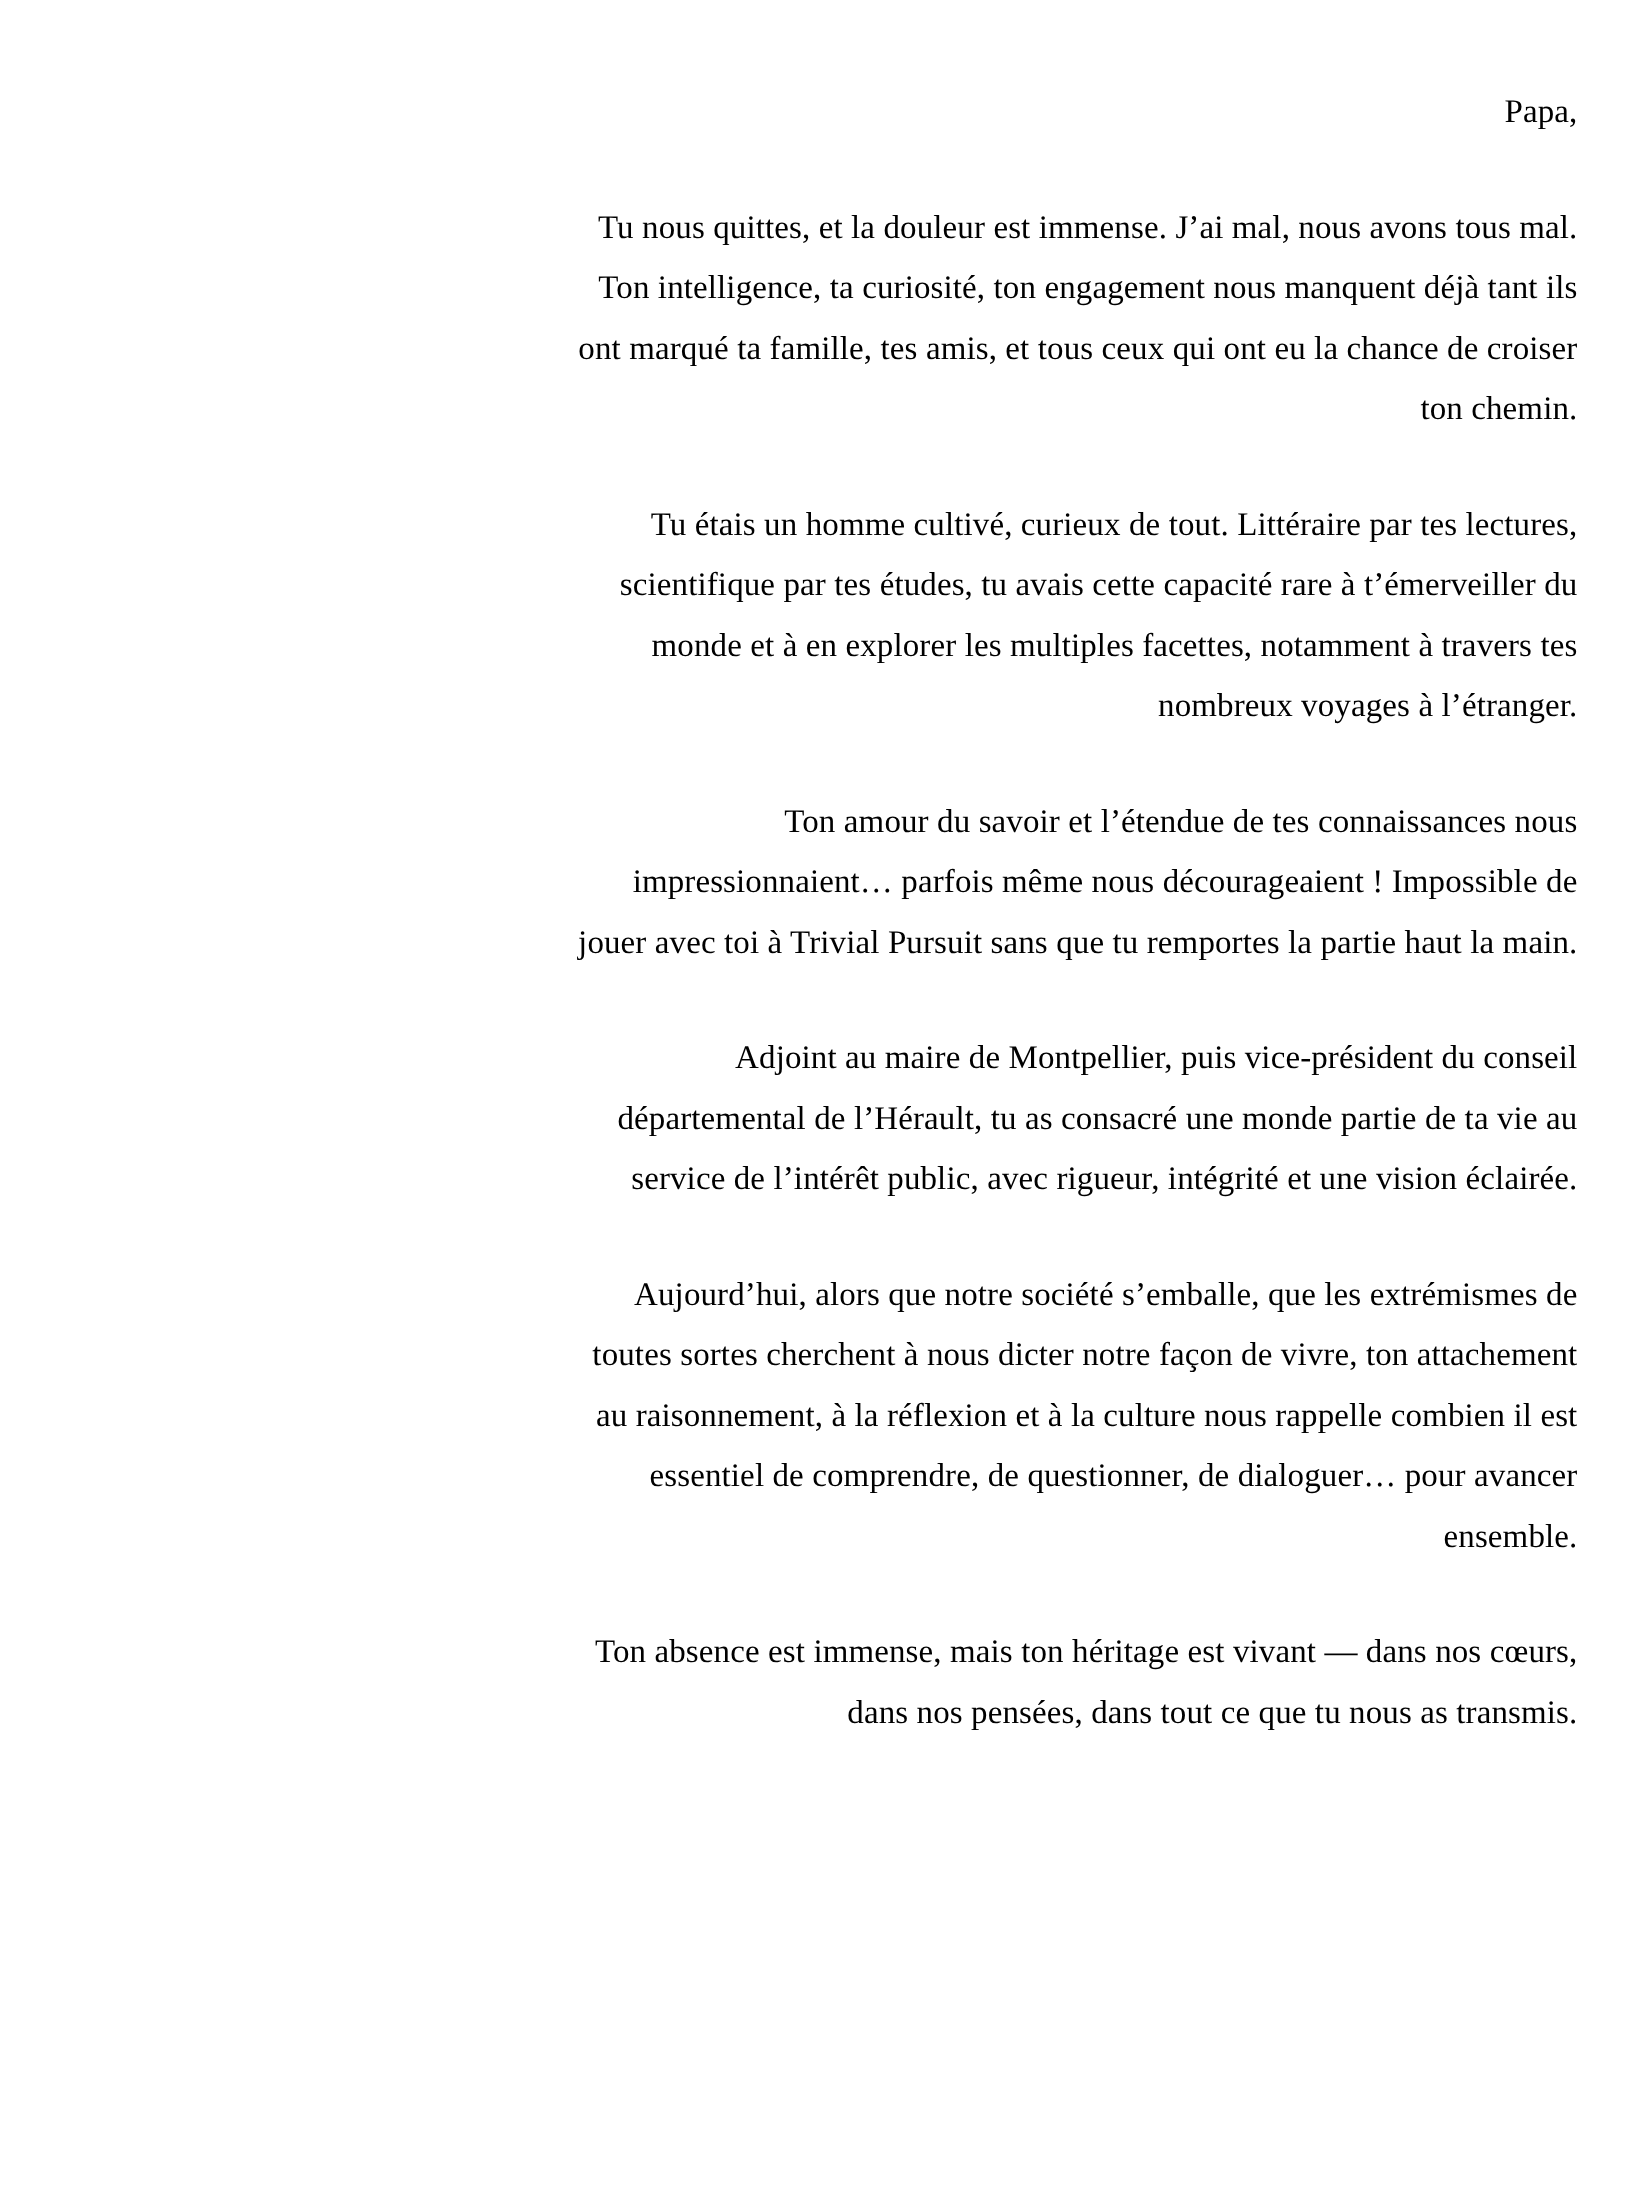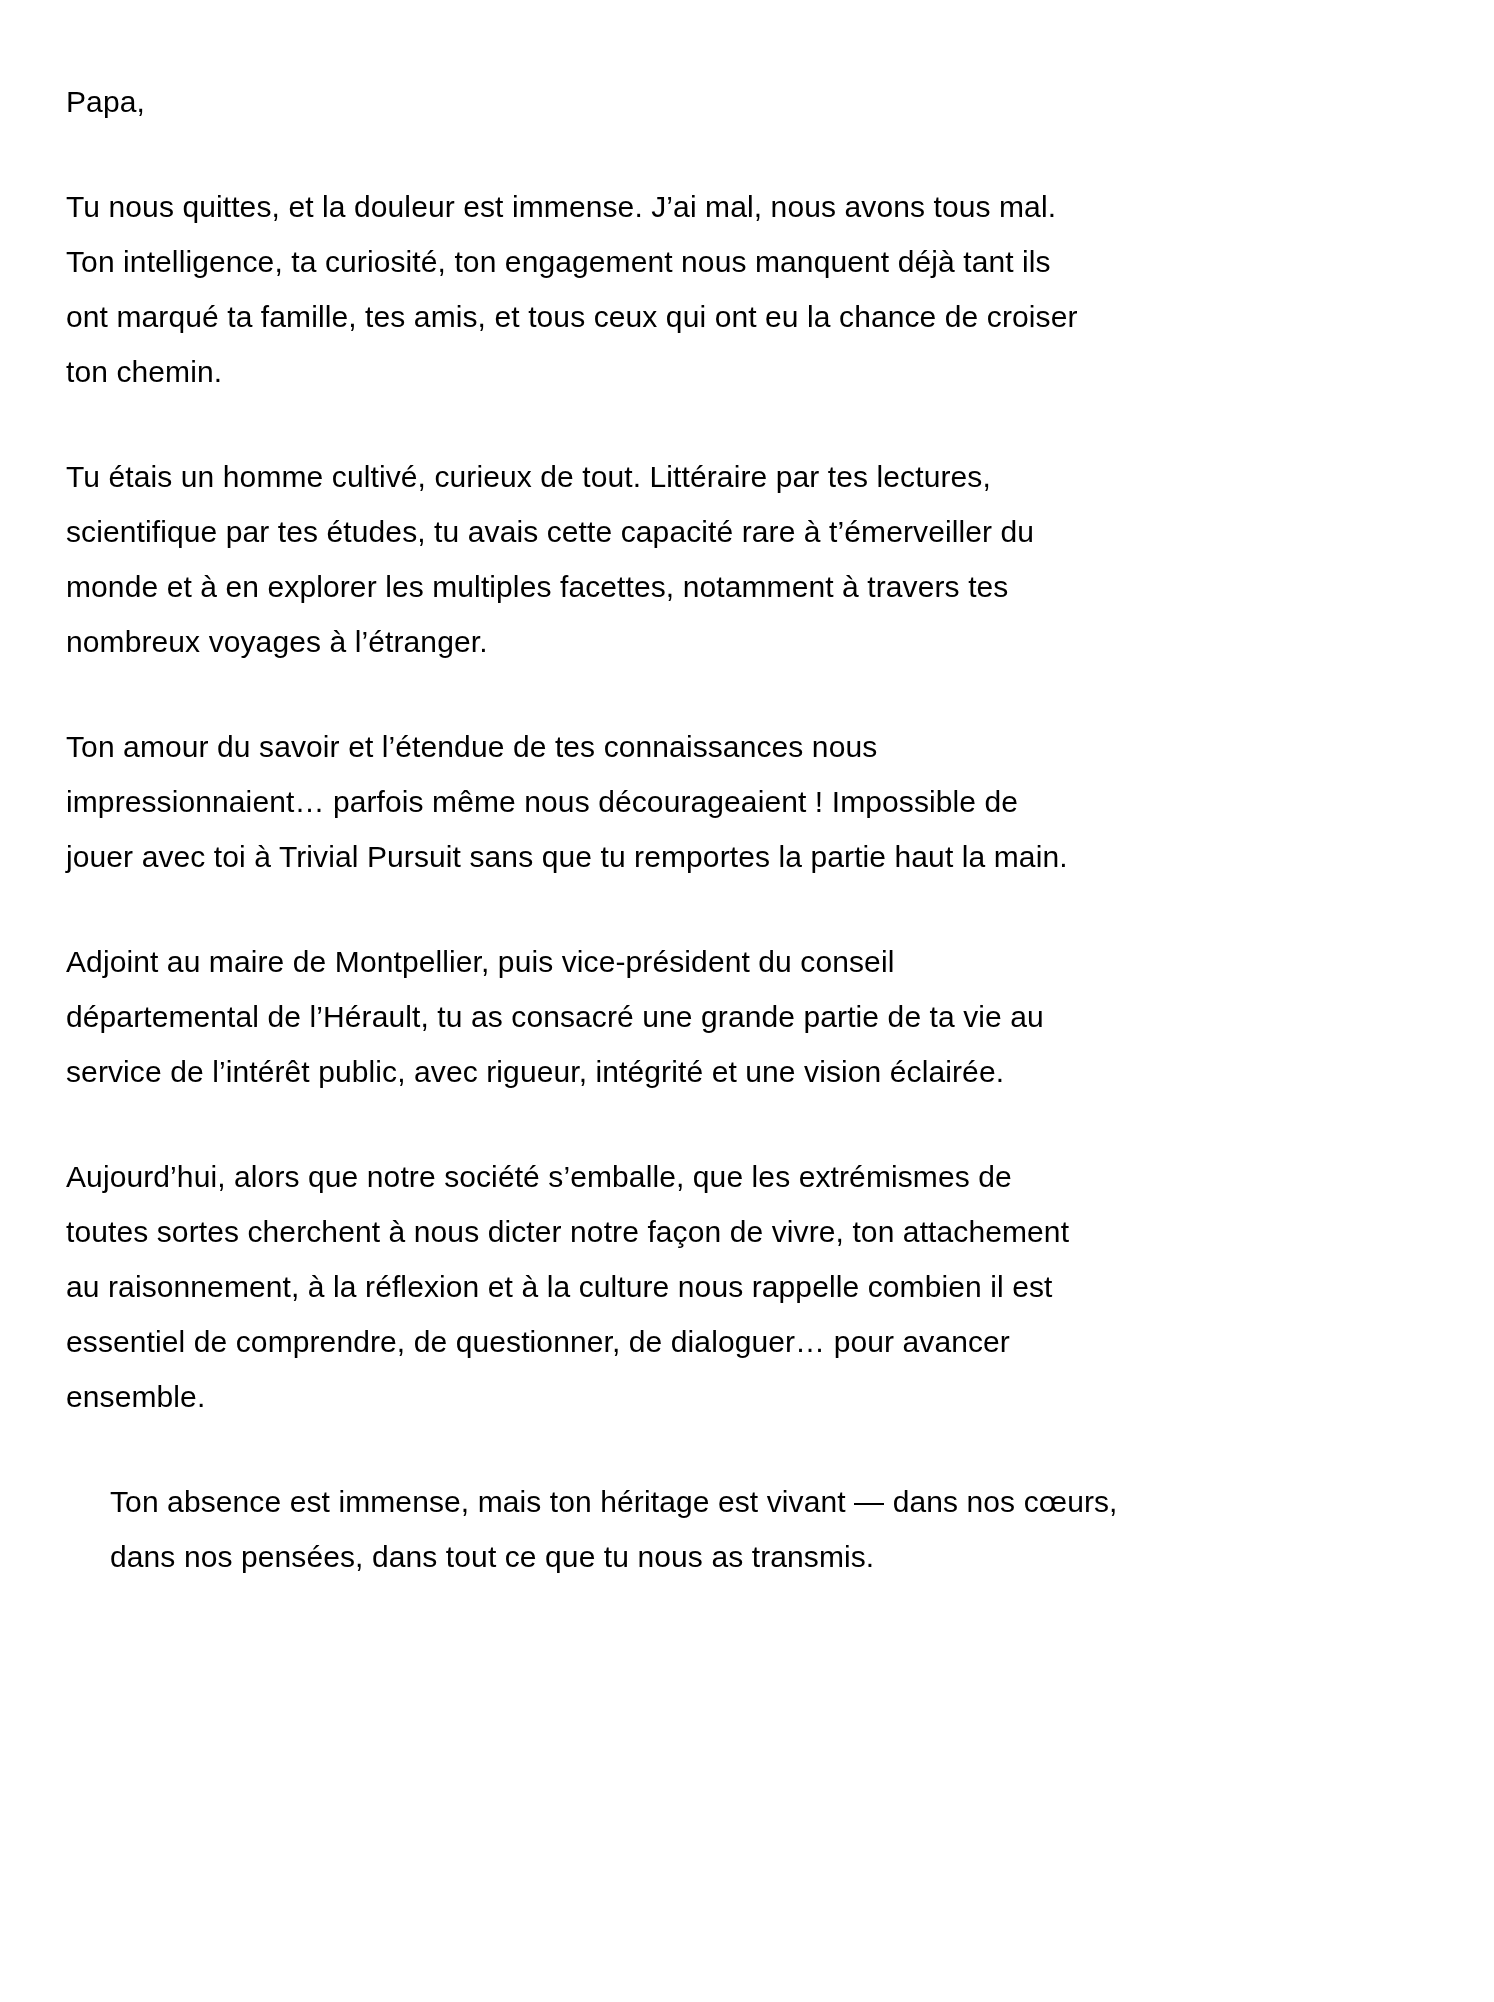--- a/index.html
+++ b/index.html
@@ -8,22 +8,23 @@
     background: #ffffff;
   }
   .page {
     position: relative;
     width: 1494px;
     height: 2002px;
     background: #ffffff;
     overflow: hidden;
     box-sizing: border-box;
     padding: 74px 60px 60px 66px;
-    font-family: Liberation Sans, sans-serif;
+    font-family: Liberation Serif, serif;
     color: #000000;
+    text-align: right;
   }
   .para {
     margin: 0 0 50px 0;
     font-size: 30px;
     line-height: 55px;
     font-weight: 400;
     letter-spacing: 0.1px;
     white-space: pre;   
   }
   .para:last-child {
@@ -41,21 +42,21 @@
 ont marqué ta famille, tes amis, et tous ceux qui ont eu la chance de croiser
 ton chemin.</p>
   <p class="para">Tu étais un homme cultivé, curieux de tout. Littéraire par tes lectures,
 scientifique par tes études, tu avais cette capacité rare à t’émerveiller du
 monde et à en explorer les multiples facettes, notamment à travers tes
 nombreux voyages à l’étranger.</p>
   <p class="para">Ton amour du savoir et l’étendue de tes connaissances nous
 impressionnaient… parfois même nous décourageaient ! Impossible de
 jouer avec toi à Trivial Pursuit sans que tu remportes la partie haut la main.</p>
   <p class="para">Adjoint au maire de Montpellier, puis vice-président du conseil
-départemental de l’Hérault, tu as consacré une grande partie de ta vie au
+départemental de l’Hérault, tu as consacré une monde partie de ta vie au
 service de l’intérêt public, avec rigueur, intégrité et une vision éclairée.</p>
   <p class="para">Aujourd’hui, alors que notre société s’emballe, que les extrémismes de
 toutes sortes cherchent à nous dicter notre façon de vivre, ton attachement
 au raisonnement, à la réflexion et à la culture nous rappelle combien il est
 essentiel de comprendre, de questionner, de dialoguer… pour avancer
 ensemble.</p>
   <p class="para">Ton absence est immense, mais ton héritage est vivant — dans nos cœurs,
 dans nos pensées, dans tout ce que tu nous as transmis.</p>
 </div>
 

